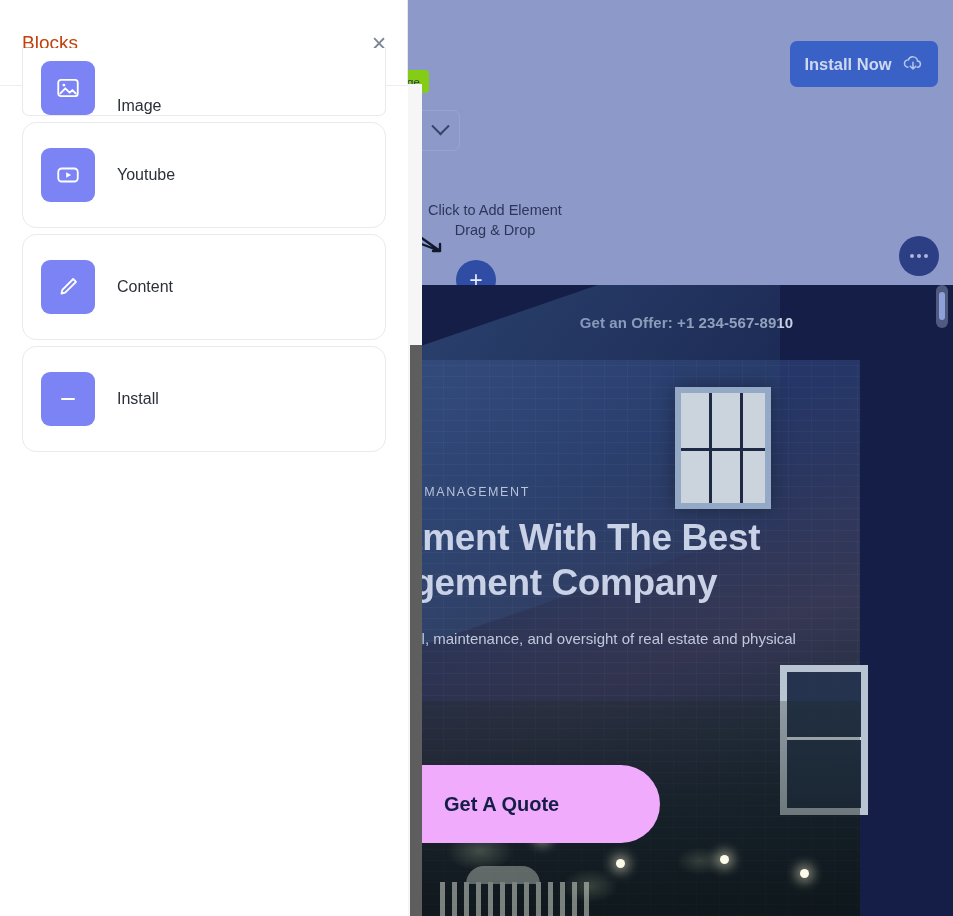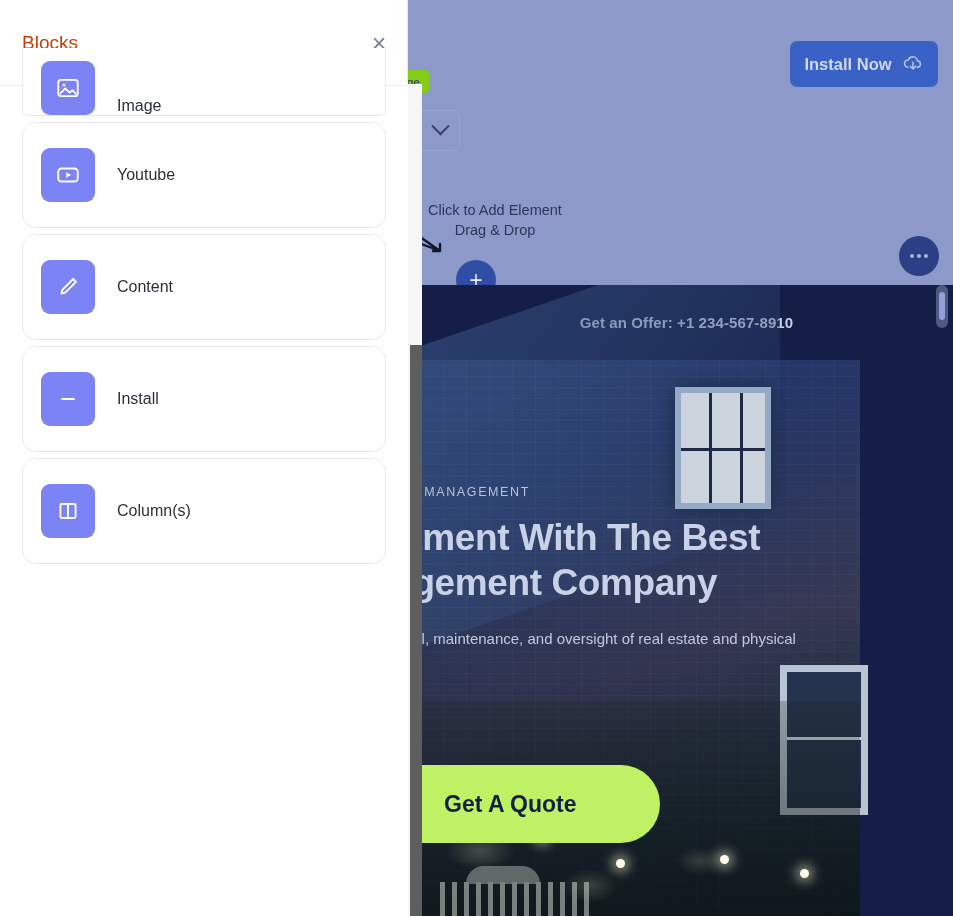--- a/index.html
+++ b/index.html
@@ -92,23 +92,23 @@
   .hero-eyebrow {
     color: #b9c2d8; font-size: 12.5px; letter-spacing: 1.6px; margin-bottom: 16px;
   }
   .hero-title {
     color: #c9d1e6; font-size: 37px; line-height: 1.22; font-weight: bold;
     letter-spacing: -0.4px; margin-bottom: 22px;
   }
   .hero-sub { color: #c0c8dc; font-size: 15px; line-height: 1.6; text-align: center; }
   .hero-cta {
     position: absolute; left: -60px; top: 480px; width: 300px; height: 78px;
-    background: #bef264; border-radius: 0 42px 42px 0;
+    background: #f0abfc; border-radius: 0 42px 42px 0;
     display: flex; align-items: center; padding-left: 84px;
-    color: #141e47; font-size: 23px; font-weight: bold;
+    color: #141e47; font-size: 20px; font-weight: bold;
   }
 
   
   .pill-badge {
     position: absolute; left: 398px; top: 70px; height: 23px;
     background: #84cc16; color: #2c3558; border-radius: 4px;
     font-size: 11.5px; display: flex; align-items: center; padding: 8px 9px;
   }
   .dropdown-box {
     position: absolute; left: 392px; top: 110px; width: 68px; height: 41px;
@@ -316,29 +316,20 @@
 
       <div class="block-item">
         <span class="tile">
           <svg width="26" height="26" viewBox="0 0 24 24">
             <path d="M6.5 12h11" fill="none" stroke="#fff" stroke-width="1.9" stroke-linecap="round"></path>
           </svg>
         </span>
         <span class="block-label">Install</span>
       </div>
 
-      <div class="block-item">
-        <span class="tile">
-          <svg width="26" height="26" viewBox="0 0 24 24">
-            <rect x="5" y="5.5" width="14" height="13" rx="1.4" fill="none" stroke="#fff" stroke-width="1.7"></rect>
-            <path d="M12 5.5v13" stroke="#fff" stroke-width="1.7"></path>
-          </svg>
-        </span>
-        <span class="block-label">Column(s)</span>
-      </div>
 
     </div>
   </div>
 
   <div class="panel-edge"></div>
   <div class="panel-scrollbar">
     <i></i>
   </div>
 
 </div>

